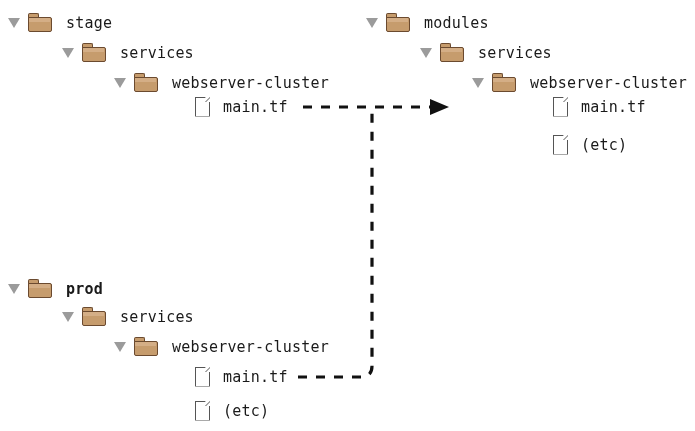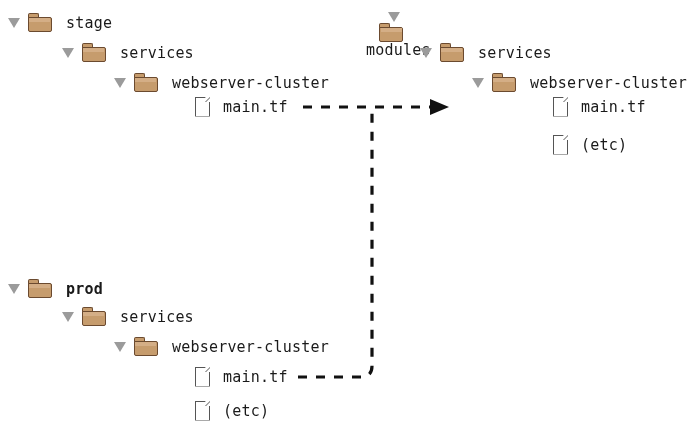--- a/index.html
+++ b/index.html
@@ -180,21 +180,21 @@
 
   <div class="row" style="left:195px; top:96px;">
     <span class="file">
       <span class="fpage"></span>
         <span class="fcorner"></span>
         <span class="fcorner-in"></span>
     </span>
     <span class="label">main.tf</span>
   </div>
 
-  <div class="row" style="left:366px; top:12px;flex-direction:column;">
+  <div class="row" style="left:366px; top:12px;">
     <span class="tri"></span>
     <span class="folder">
       <span class="ftab"></span>
         <span class="fbody"></span>
         <span class="fglare"></span>
     </span>
     <span class="label">modules</span>
   </div>
 
   <div class="row" style="left:420px; top:42px;">

